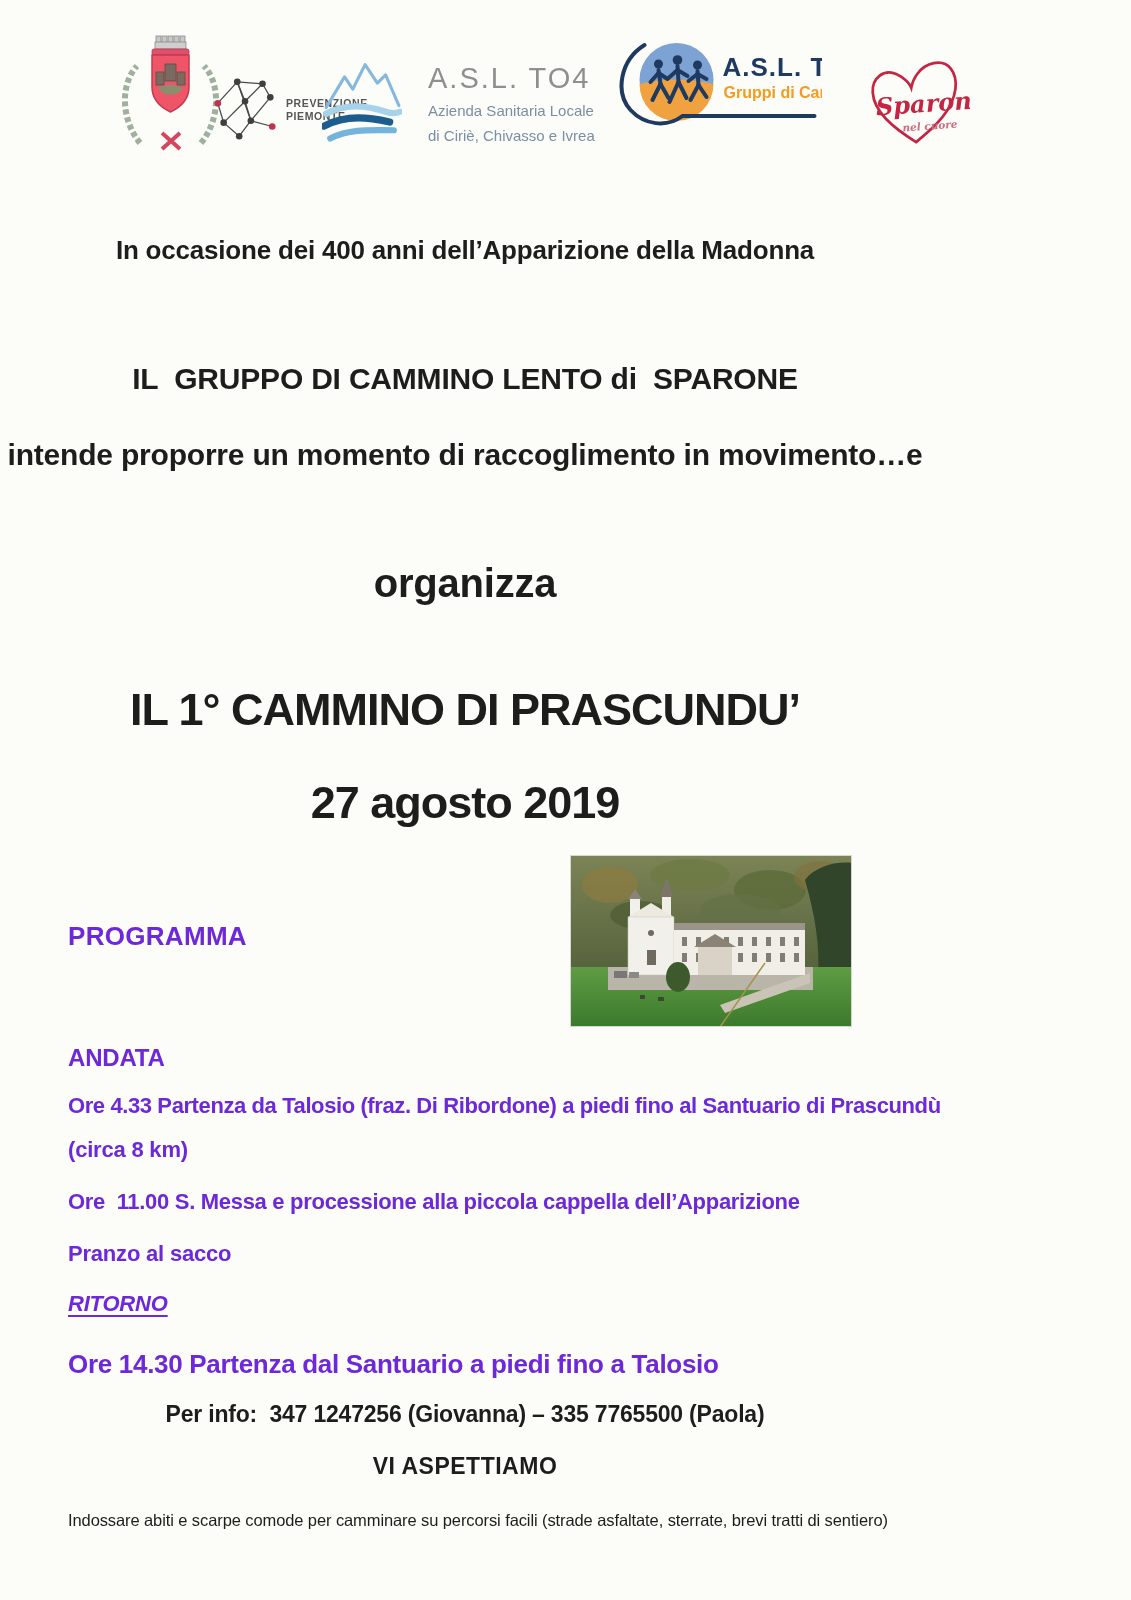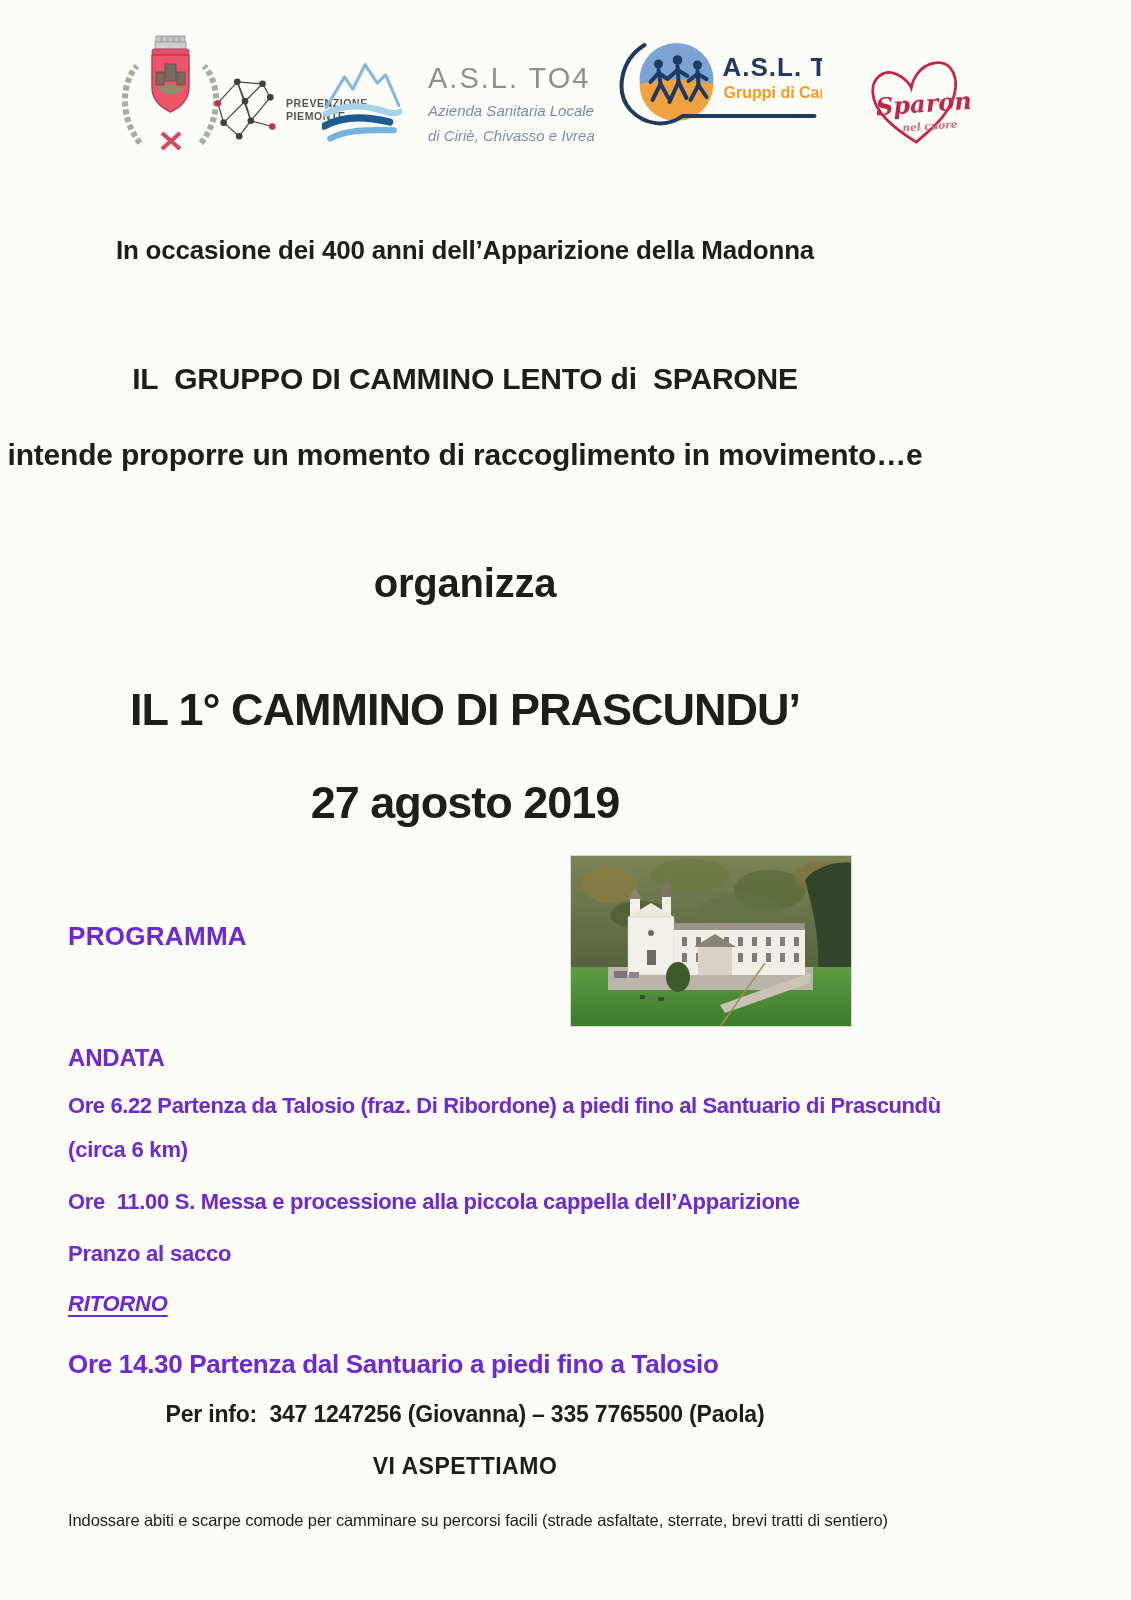--- a/index.html
+++ b/index.html
@@ -33,21 +33,21 @@
   .ore1430{top:1348px;font-size:26px;letter-spacing:-0.3px;}
   .infoline{top:1400px;font-size:23px;}
   .closing{top:1452px;font-size:23px;letter-spacing:0.5px;}
   .note{top:1510px;font-size:16.5px;font-weight:normal;letter-spacing:-0.1px;}
   
   .prev-logo{left:212px;top:76px;display:flex;align-items:center;gap:6px;}
   .prev-text{display:flex;flex-direction:column;font-size:10.5px;font-weight:bold;color:#565656;letter-spacing:0.6px;line-height:1.25;}
   .asl-logo{left:322px;top:54px;display:flex;align-items:flex-start;}
   .asl-text{margin-left:26px;margin-top:8px;}
   .asl-title{font-size:29px;color:#8f8f8f;letter-spacing:2px;}
-  .asl-sub{font-size:15px;font-style:italic;color:#7b8fa3;margin-top:7px;line-height:1.2;}
+  .asl-sub{font-size:15px;color:#7b8fa3;margin-top:7px;line-height:1.2;}
   svg text{font-family:"Liberation Sans","DejaVu Sans",sans-serif;}
   .script-text{font-family:"DejaVu Serif","Liberation Serif",serif;font-style:italic;font-weight:bold;}
 </style>
 </head>
 <body>
 
 <div class="page">
 
   <svg class="abs" style="left:118px;top:28px;" width="105" height="125" viewBox="0 0 105 125">
     <path d="M22,115 C3,92 2,56 19,38" fill="none" stroke="#9fb09c" stroke-width="6" stroke-dasharray="5 3"></path>
@@ -216,22 +216,22 @@
     <ellipse cx="108" cy="122" rx="12" ry="15" fill="#3c5a2c"></ellipse>
     <rect x="44" y="116" width="13" height="7" fill="#777777"></rect>
     <rect x="59" y="117" width="10" height="6" fill="#8a8a8a"></rect>
     <rect x="70" y="140" width="5" height="4" fill="#3a4a33"></rect>
     <rect x="88" y="142" width="6" height="4" fill="#3a4a33"></rect>
     <line x1="195" y1="108" x2="150" y2="172" stroke="#a5924f" stroke-width="1.5"></line>
     <rect x="0.5" y="0.5" width="281" height="171" fill="none" stroke="#d8d6d0"></rect>
   </svg>
 
   <div class="abs line leftcol b red andata">ANDATA</div>
-  <div class="abs line leftcol b red ore9">Ore 6.22 Partenza da Talosio (fraz. Di Ribordone) a piedi fino al Santuario di Prascundù</div>
-  <div class="abs line leftcol b red circa">(circa 6 km)</div>
+  <div class="abs line leftcol b red ore9">Ore 4.33 Partenza da Talosio (fraz. Di Ribordone) a piedi fino al Santuario di Prascundù</div>
+  <div class="abs line leftcol b red circa">(circa 8 km)</div>
   <div class="abs line leftcol b red ore11">Ore  11.00 S. Messa e processione alla piccola cappella dell’Apparizione</div>
   <div class="abs line leftcol b red pranzo">Pranzo al sacco</div>
   <div class="abs line leftcol b red ritorno">RITORNO</div>
   <div class="abs line leftcol b red ore1430">Ore 14.30 Partenza dal Santuario a piedi fino a Talosio</div>
 
   <div class="abs line centered b infoline">Per info:  347 1247256 (Giovanna) – 335 7765500 (Paola)</div>
   <div class="abs line centered b closing">VI ASPETTIAMO</div>
   <div class="abs line leftcol note">Indossare abiti e scarpe comode per camminare su percorsi facili (strade asfaltate, sterrate, brevi tratti di sentiero)</div>
 
 </div>

